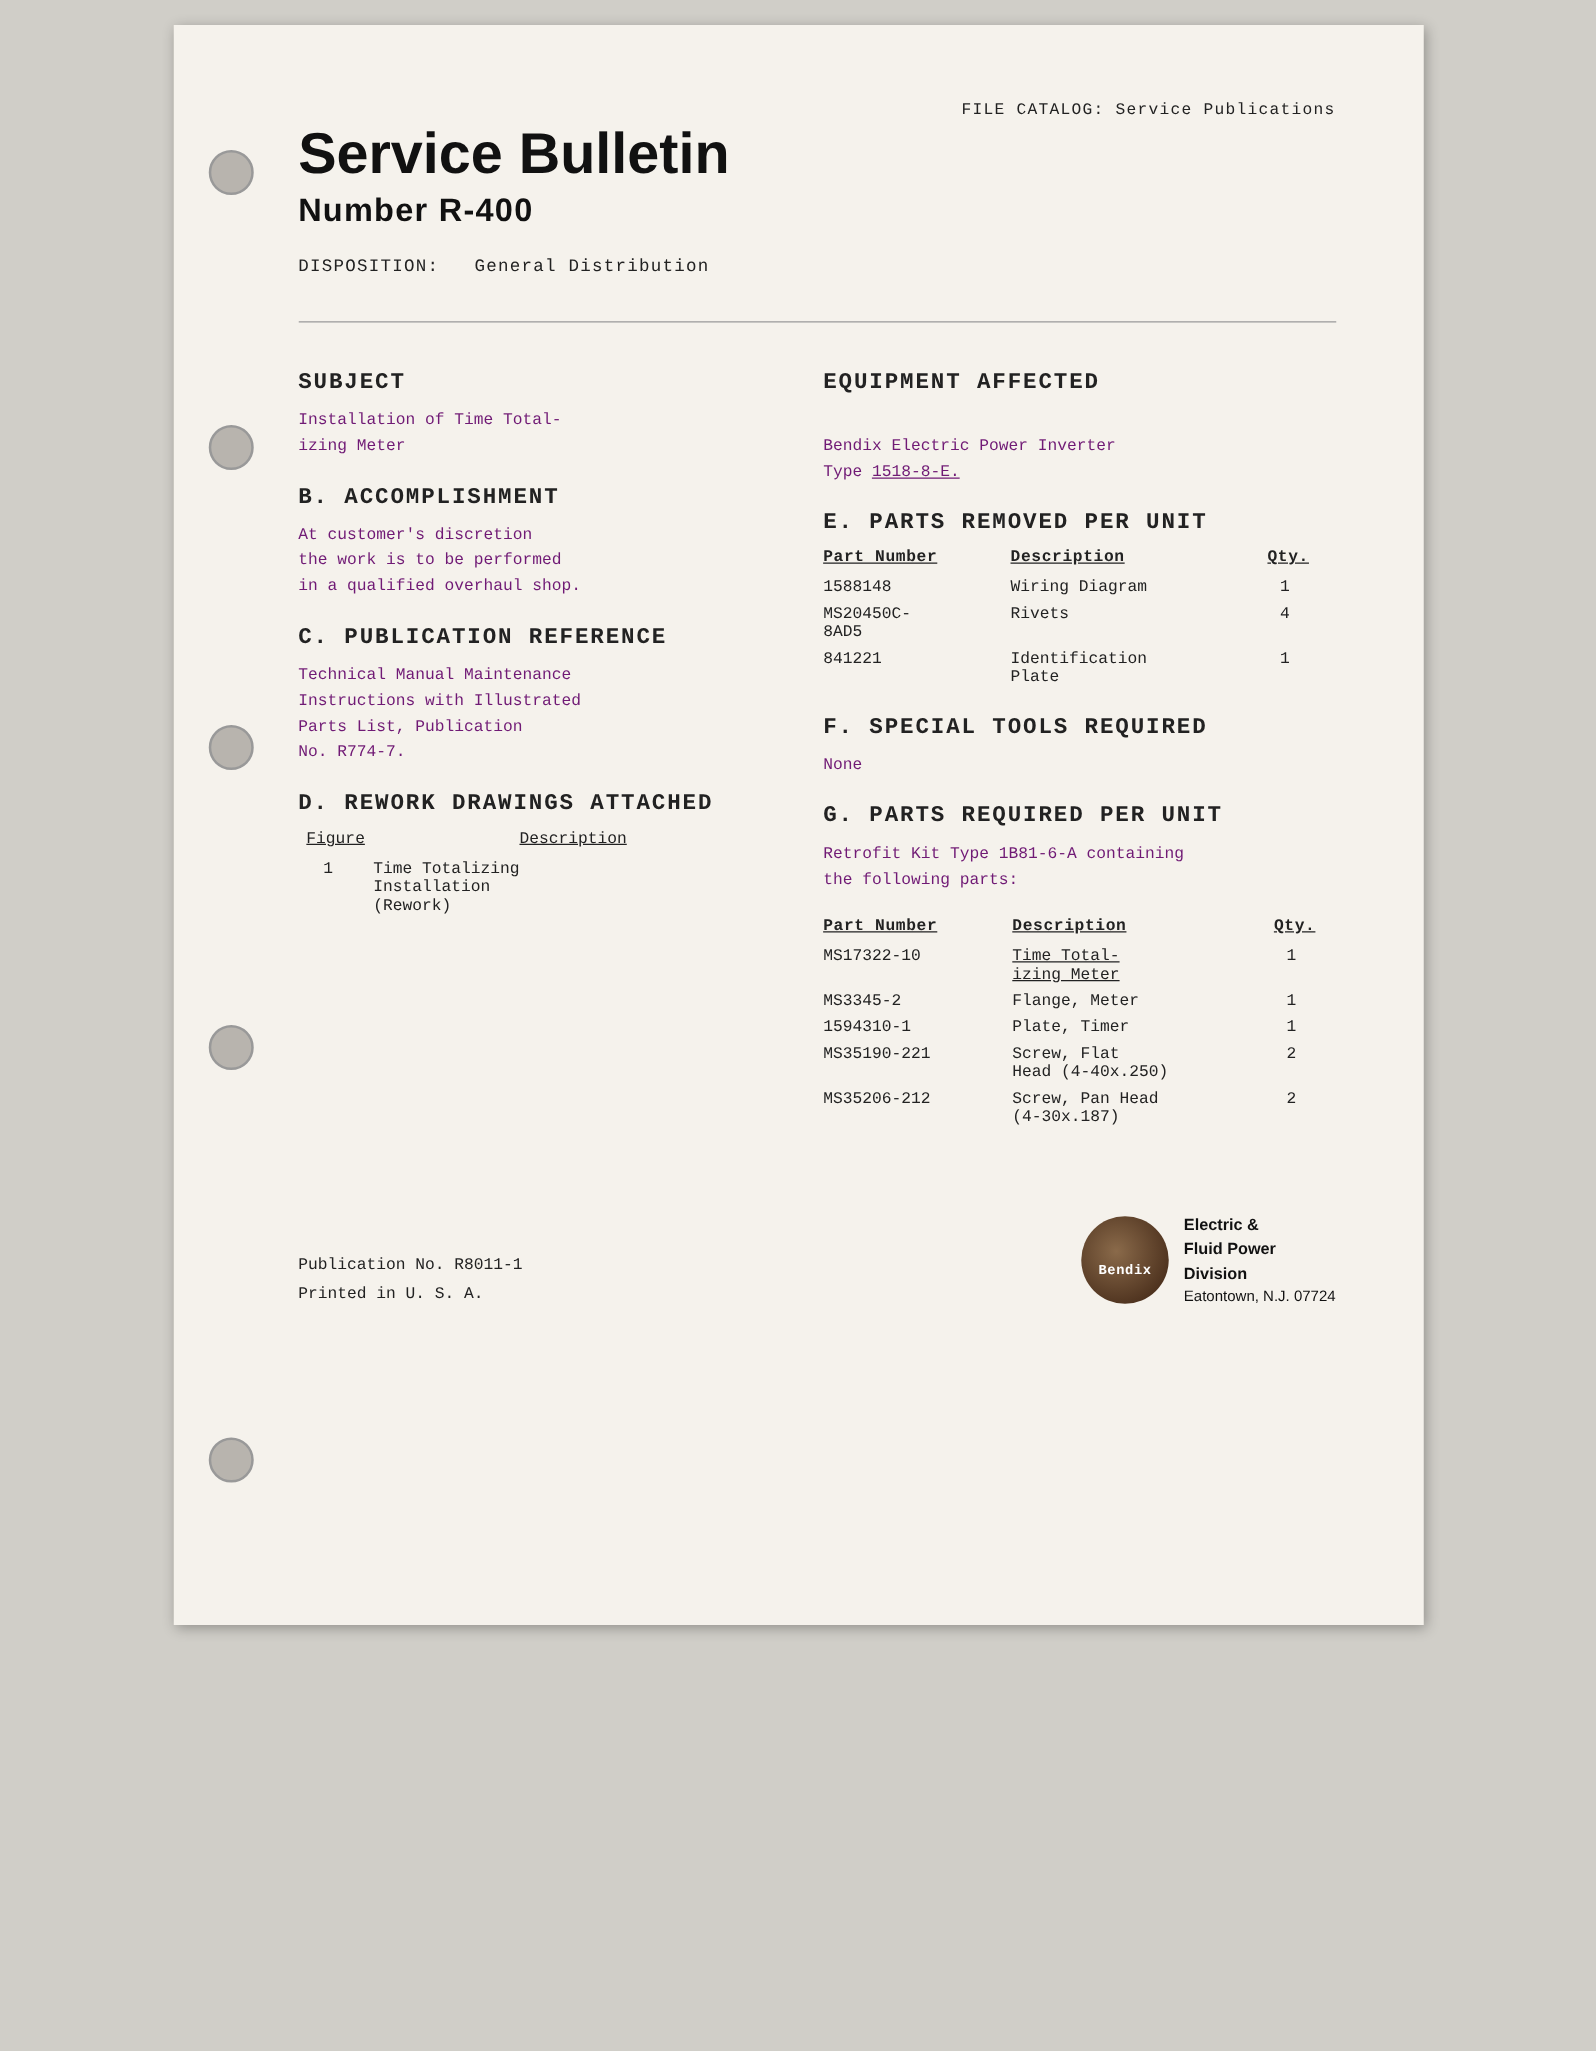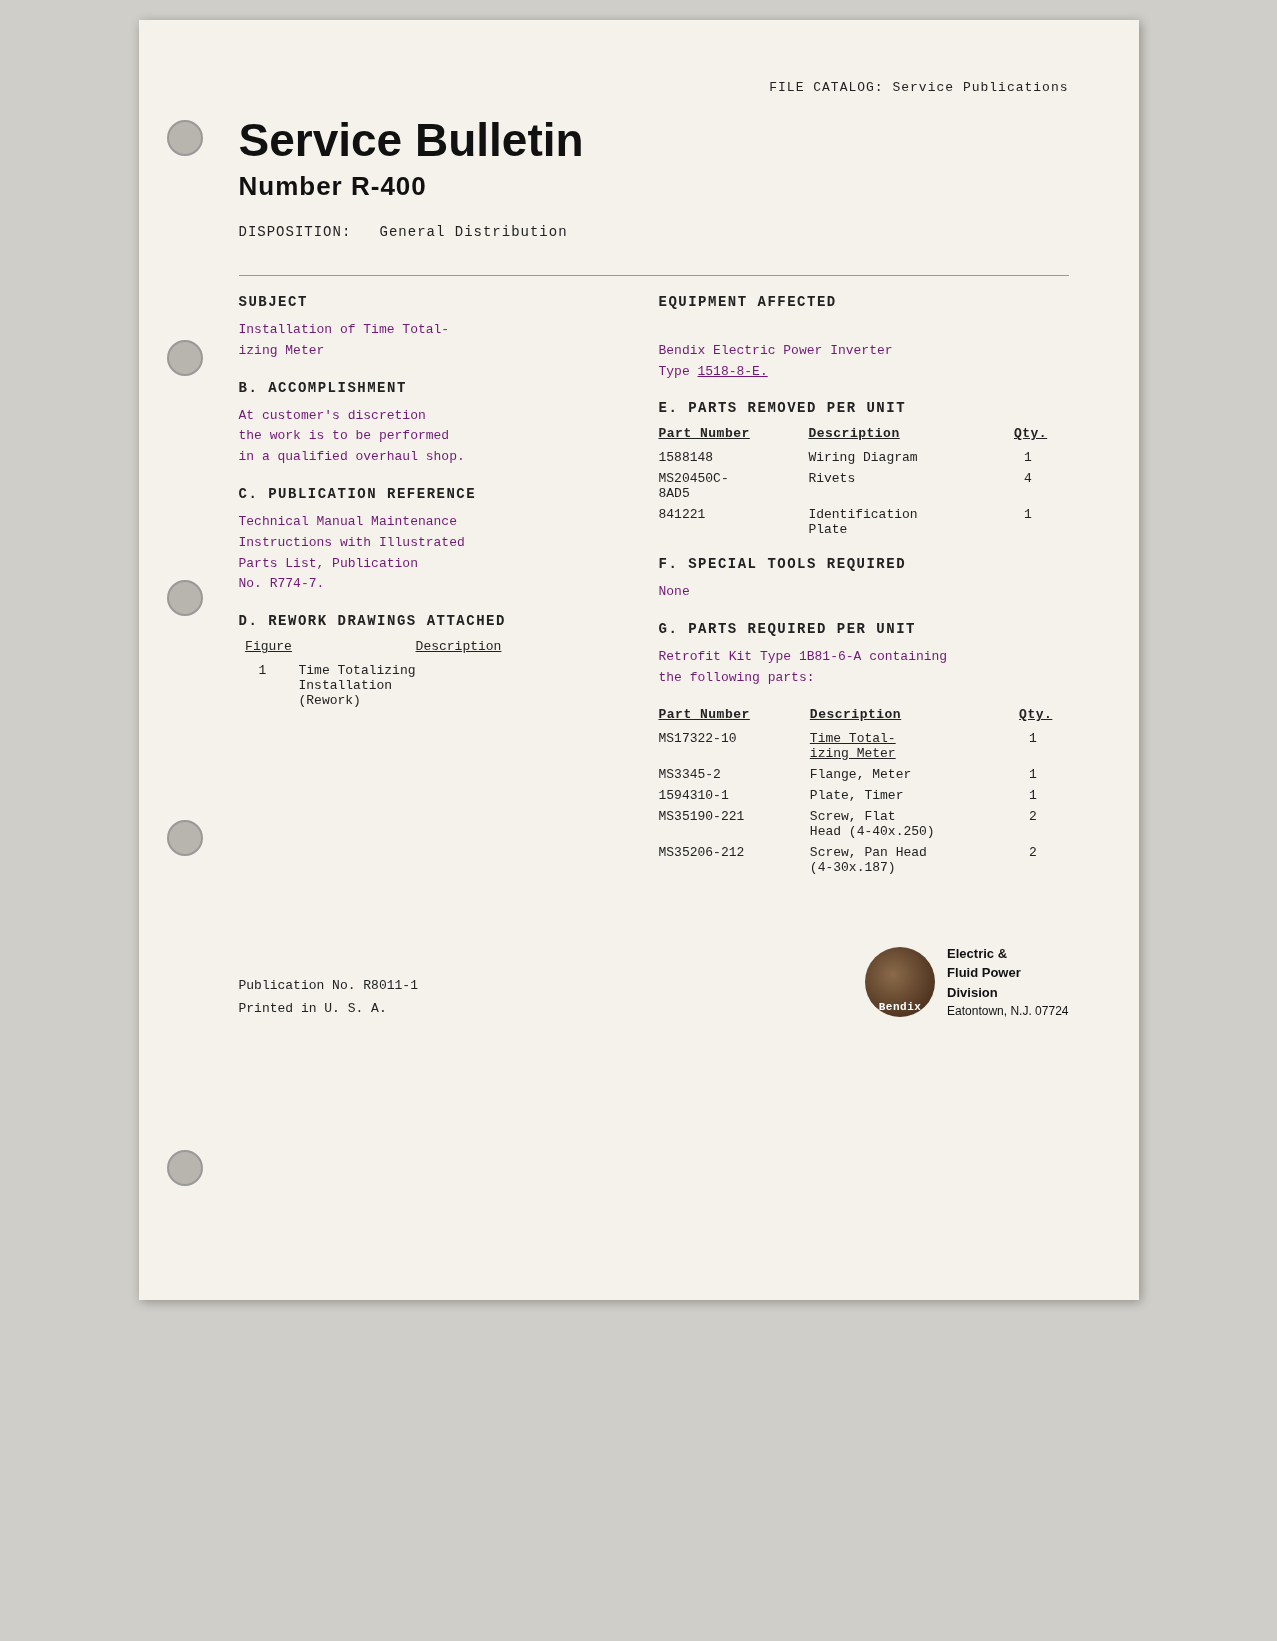--- a/index.html
+++ b/index.html
@@ -34,21 +34,20 @@
     .hole2 { top: 320px; }
     .hole3 { top: 560px; }
     .hole4 { top: 800px; }
     .hole5 { top: 1130px; }
 
     
     .file-catalog {
       text-align: right;
       font-size: 13px;
       letter-spacing: 1px;
-      margin-bottom: 18px;
       color: #222;
     }
     .service-bulletin-title {
       font-family: Arial, Helvetica, sans-serif;
       font-size: 46px;
       font-weight: 900;
       color: #111;
       margin-bottom: 4px;
       letter-spacing: 0px;
     }
@@ -79,25 +78,26 @@
     }
     .left-col {
       width: 380px;
       flex-shrink: 0;
     }
     .right-col {
       flex: 1;
     }
 
     .section-label {
-      font-size: 14px;
+      font-size: 18px;
       font-weight: bold;
       letter-spacing: 1.5px;
       color: #222;
       margin-bottom: 10px;
+      margin-top: 20px;
     }
     .section-text {
       font-size: 13px;
       line-height: 1.6;
       color: #701a75;
       margin-bottom: 18px;
     }
 
     
     .parts-table {
@@ -174,21 +174,21 @@
       border-radius: 50%;
       background: radial-gradient(circle at 40% 40%, #8a6a4a, #3a2010);
       display: flex;
       align-items: center;
       justify-content: center;
       overflow: hidden;
       position: relative;
     }
     .bendix-logo-text-overlay {
       position: absolute;
-      bottom: 4px;
+      bottom: 20px;
       left: 50%;
       transform: translateX(-50%);
       font-size: 11px;
       font-weight: bold;
       color: #fff;
       white-space: nowrap;
       letter-spacing: 0.5px;
     }
     .company-info {
       font-family: Arial, Helvetica, sans-serif;

